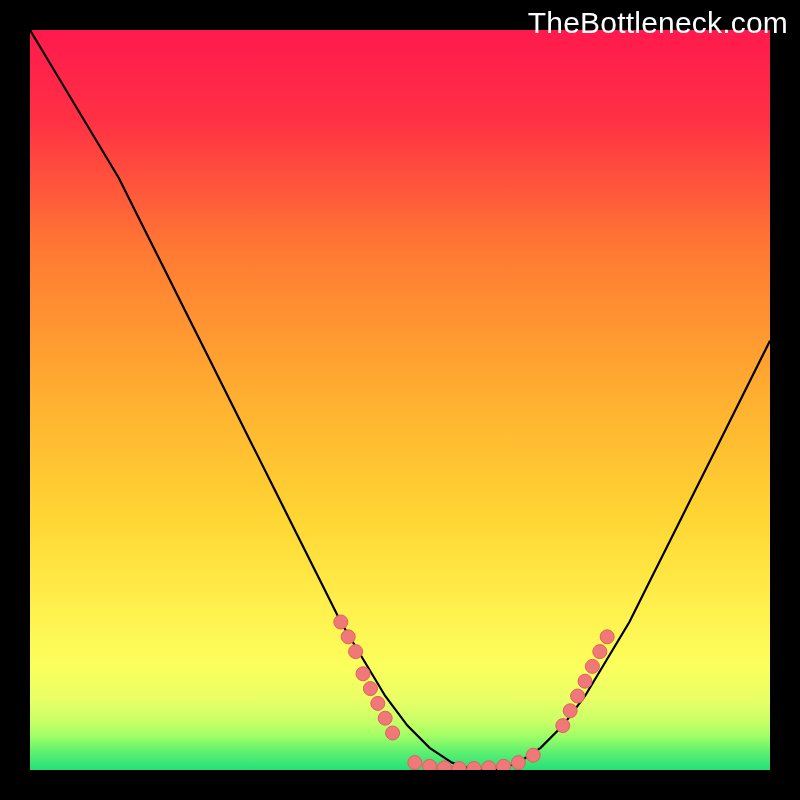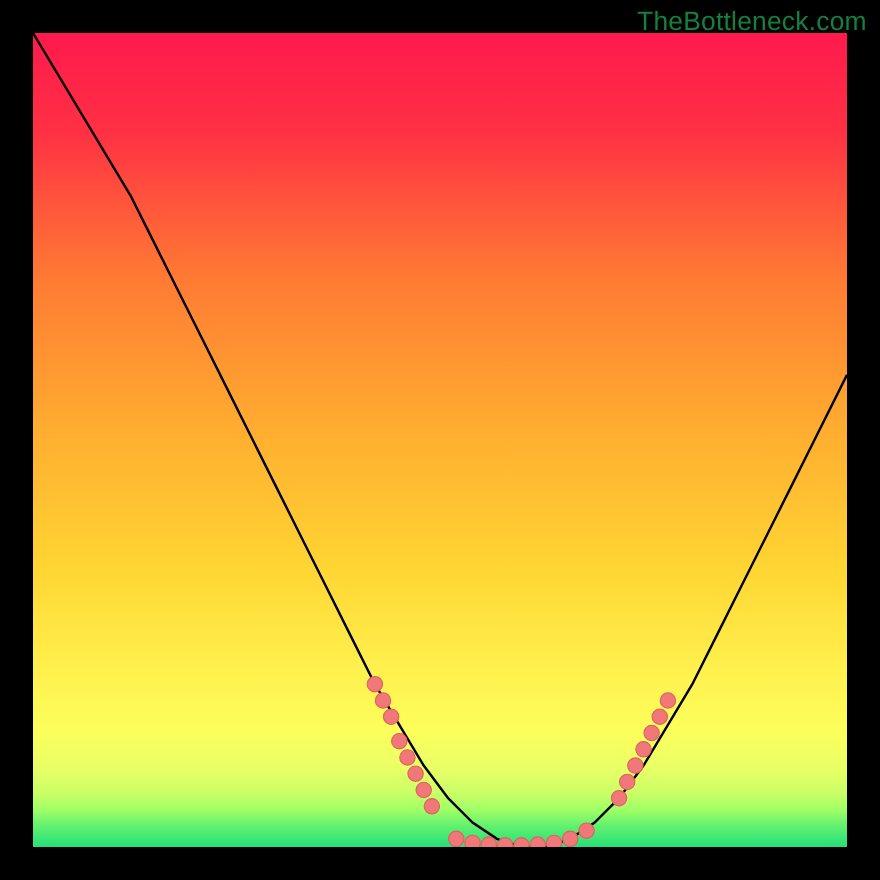--- a/index.html
+++ b/index.html
@@ -30,22 +30,22 @@
     position: absolute;
     left: 0;
     top: 0;
     width: 740px;
     height: 740px;
   }
   .watermark {
     position: absolute;
     top: 6px;
     right: 12px;
-    color: #15803d;
-    font-size: 24px;
+    color: #ffffff;
+    font-size: 30px;
     font-weight: 500;
     letter-spacing: 0.2px;
   }
   svg {
     position: absolute;
     left: 0;
     top: 0;
   }
 </style>
 </head>

